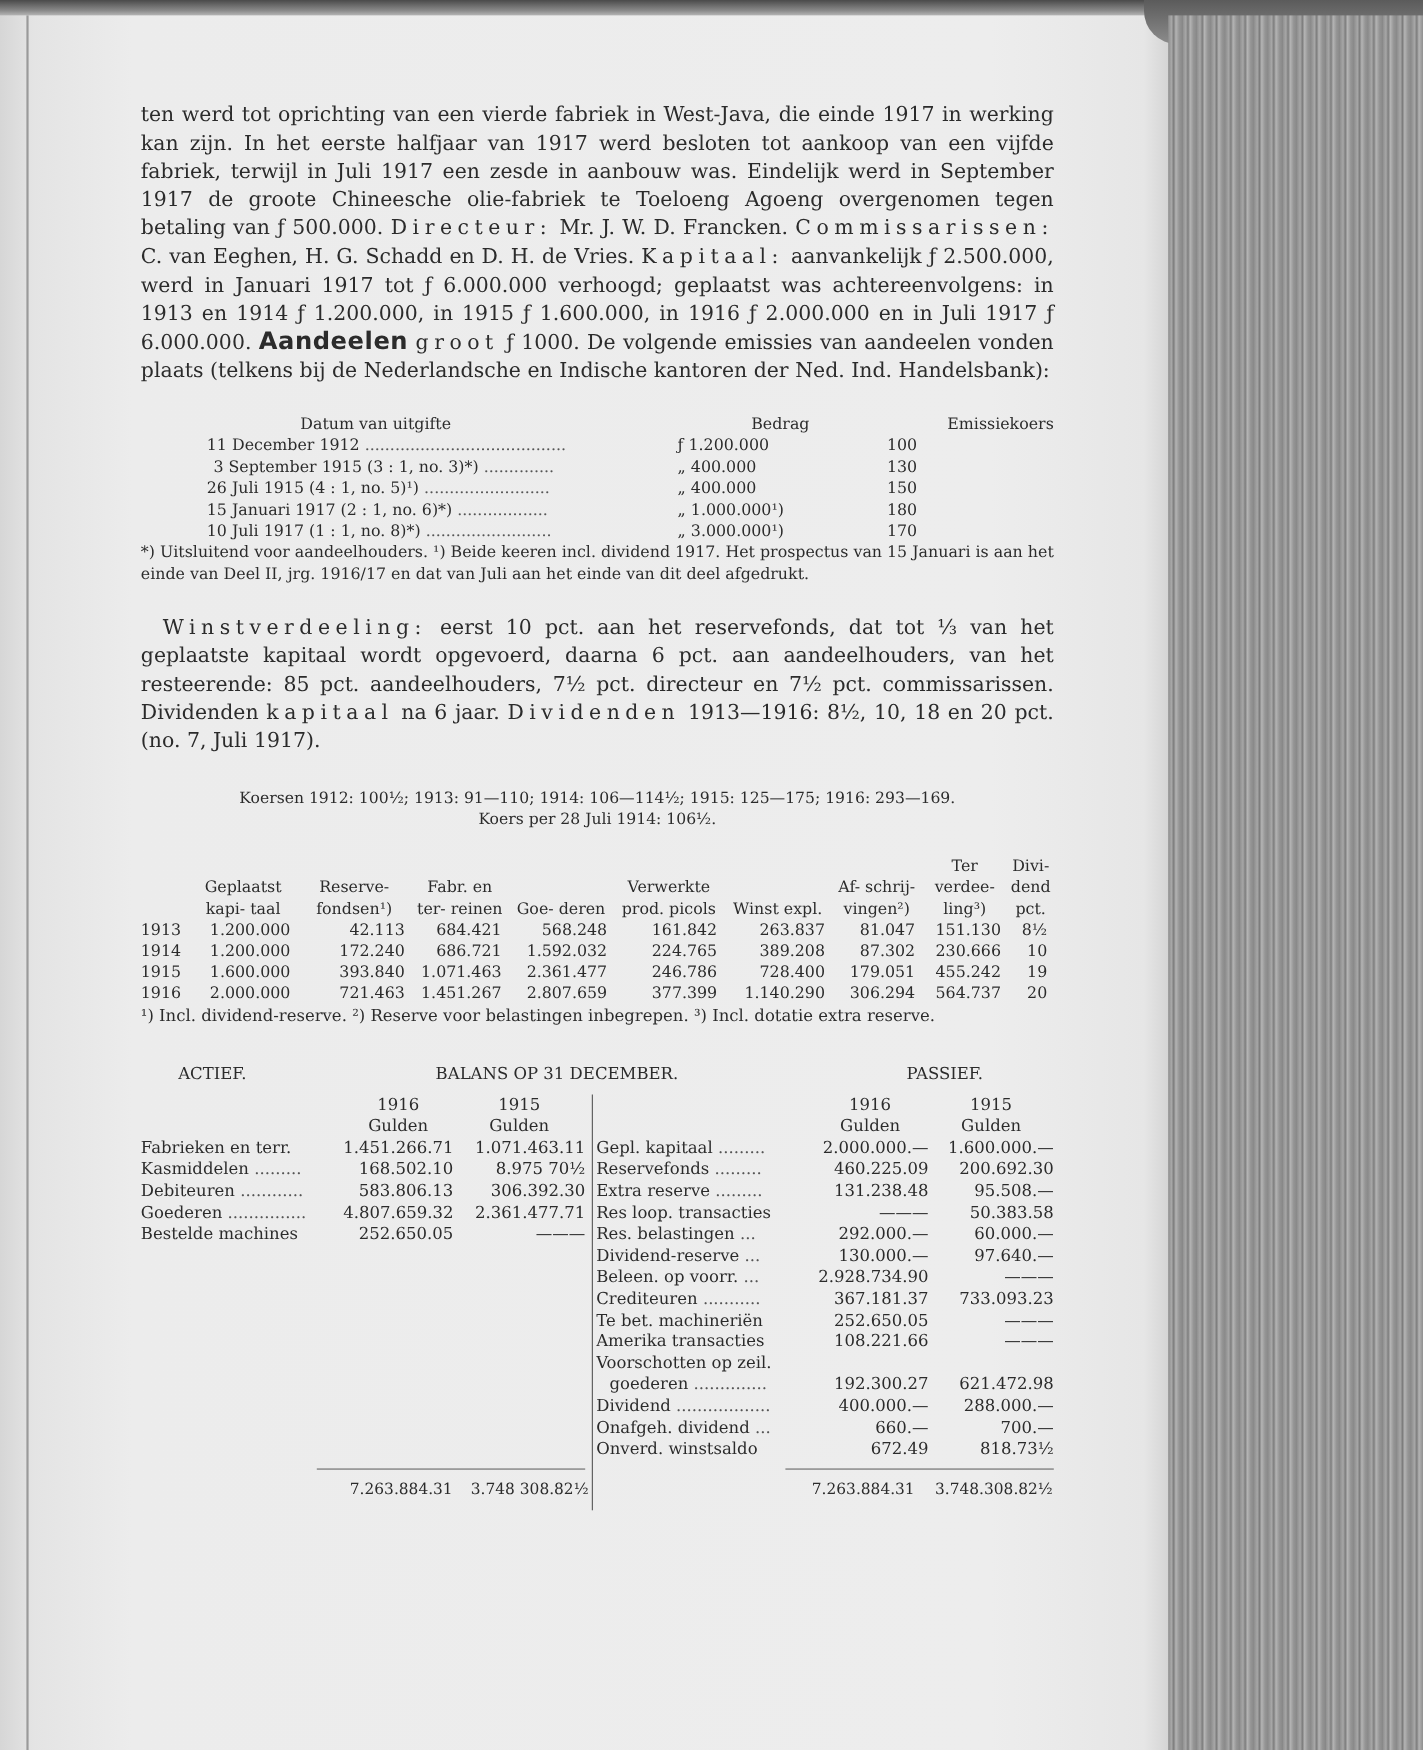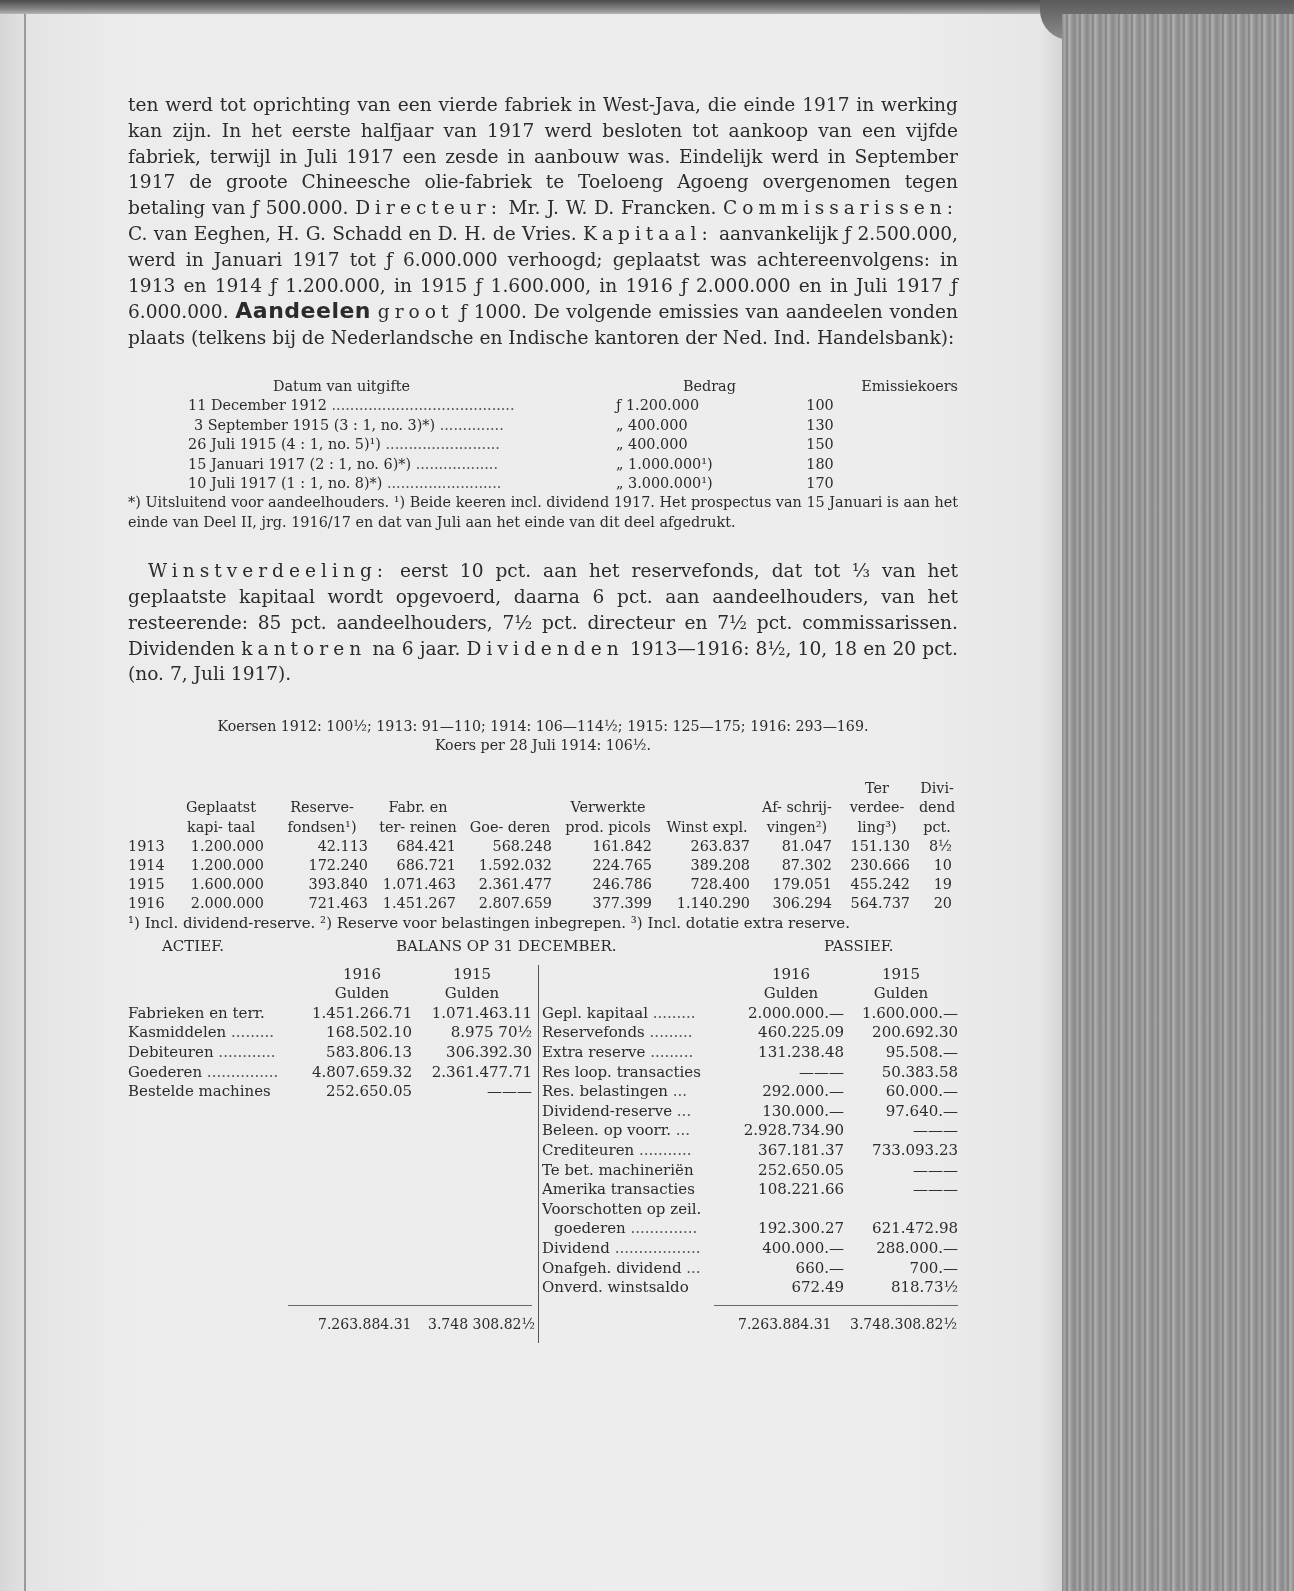--- a/index.html
+++ b/index.html
@@ -40,21 +40,21 @@
   .dots { color: #555; }
   .fn-small { font-size: 14.4px; line-height: 19.4px; text-align: justify; margin: 0; }
 
   .koersen { text-align: center; font-size: 14.2px; line-height: 19px; margin-top: 30px; }
 
   table.fin { border-collapse: collapse; font-size: 14.4px; line-height: 19.2px; margin-top: 24px; width: 830px; }
   table.fin th { font-weight: normal; vertical-align: bottom; text-align: center; padding: 0; }
   table.fin td { text-align: right; padding: 0 6px 0 0; white-space: nowrap; }
   table.fin td.year { text-align: left; }
 
-  .balance { position: relative; margin-top: 4px; font-size: 15px; line-height: 19.6px; height: 420px; }
+  .balance { position: relative; margin-top: 34px; font-size: 15px; line-height: 19.6px; height: 420px; }
   .bal-head { position: absolute; top: 0; width: 830px; height: 20px; }
   .vline { position: absolute; left: 410px; top: 28px; width: 1px; height: 378px; background: #555; }
   .bal-col { position: absolute; top: 28px; }
   .bal-row { display: flex; white-space: nowrap; height: 19.6px; }
   .lbl { overflow: hidden; }
   .num { text-align: right; }
   .totals-line { position: absolute; height: 1px; background: #666; top: 368px; }
   .totals { position: absolute; top: 378px; font-size: 14px; }
 </style>
 </head>
@@ -111,21 +111,21 @@
       <div class="emis-c1"><span>10 Juli 1917 (1 : 1, no. 8)*)</span> <span class="dots">.........................</span></div>
       <div class="emis-c2">„ 3.000.000¹)</div>
       <div class="emis-c3">170</div>
     </div>
     <p class="fn-small">*) Uitsluitend voor aandeelhouders. ¹) Beide keeren incl. dividend 1917. Het prospectus van 15 Januari is aan het einde van Deel II, jrg. 1916/17 en dat van Juli aan het einde van dit deel afgedrukt.</p>
   </div>
 
   <p class="para" style="margin-top:26px; text-indent:20px;">
     <span class="spaced">Winstverdeeling:</span>
     <span>eerst 10 pct. aan het reservefonds, dat tot ⅓ van het geplaatste kapitaal wordt opgevoerd, daarna 6 pct. aan aandeelhouders, van het resteerende: 85 pct. aandeelhouders, 7½ pct. directeur en 7½ pct. commissarissen. Dividenden</span>
-    <span class="spaced">kantoren</span>
+    <span class="spaced">kapitaal</span>
     <span>na 6 jaar.</span>
     <span class="spaced">Dividenden</span>
     <span>1913—1916: 8½, 10, 18 en 20 pct. (no. 7, Juli 1917).</span>
   </p>
 
   <div class="koersen">
     <div>Koersen 1912: 100½; 1913: 91—110; 1914: 106—114½; 1915: 125—175; 1916: 293—169.</div>
     <div>Koers per 28 Juli 1914: 106½.</div>
   </div>
 

